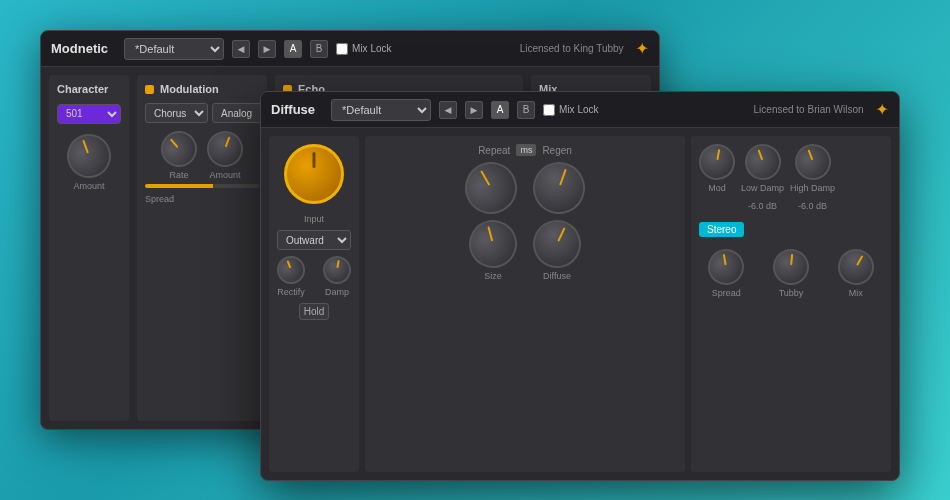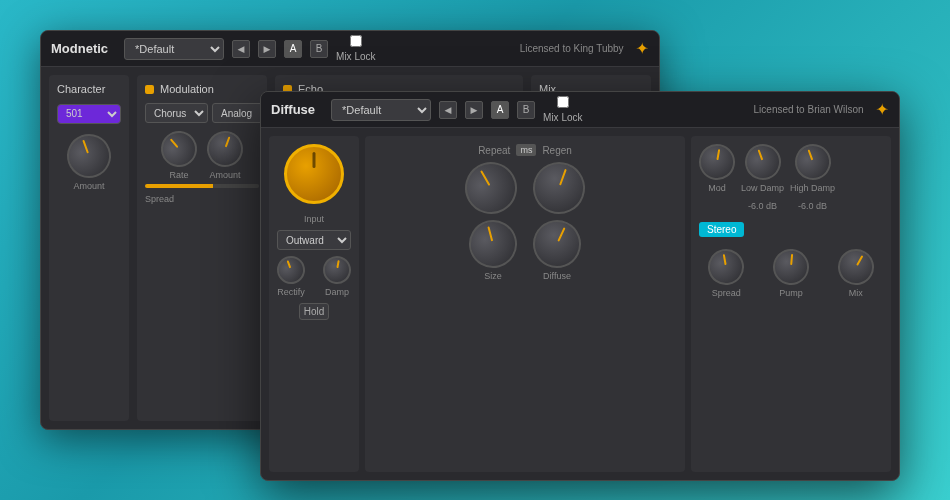--- a/index.html
+++ b/index.html
@@ -94,21 +94,20 @@
       background: #555;
       color: #fff;
     }
 
     .mix-lock {
       display: flex;
       align-items: center;
       gap: 4px;
       color: #aaa;
       font-size: 10px;
-      flex-direction: column;
     }
 
     .mix-lock input { width: 12px; height: 12px; }
 
     .licensed {
       margin-left: auto;
       color: #888;
       font-size: 10px;
     }
 
@@ -142,21 +141,21 @@
     .panel-led {
       width: 9px;
       height: 9px;
       border-radius: 2px;
       background: #e8a000;
     }
 
     .panel-title {
       color: #ccc;
       font-size: 11px;
-      font-weight: normal;
+      font-weight: bold;
     }
 
     
     .knob-group {
       display: flex;
       flex-direction: column;
       align-items: center;
       gap: 3px;
     }
 
@@ -687,21 +686,21 @@
           <button class="stereo-btn">Stereo</button>
         </div>
 
         <div class="bottom-knobs">
           <div class="knob-section">
             <div class="knob size-md" style="transform:rotate(-10deg)"></div>
             <span class="knob-label">Spread</span>
           </div>
           <div class="knob-section">
             <div class="knob size-md" style="transform:rotate(5deg)"></div>
-            <span class="knob-label">Pump</span>
+            <span class="knob-label">Tubby</span>
           </div>
           <div class="knob-section">
             <div class="knob size-md" style="transform:rotate(30deg)"></div>
             <span class="knob-label">Mix</span>
           </div>
         </div>
 
       </div>
 
     </div>

